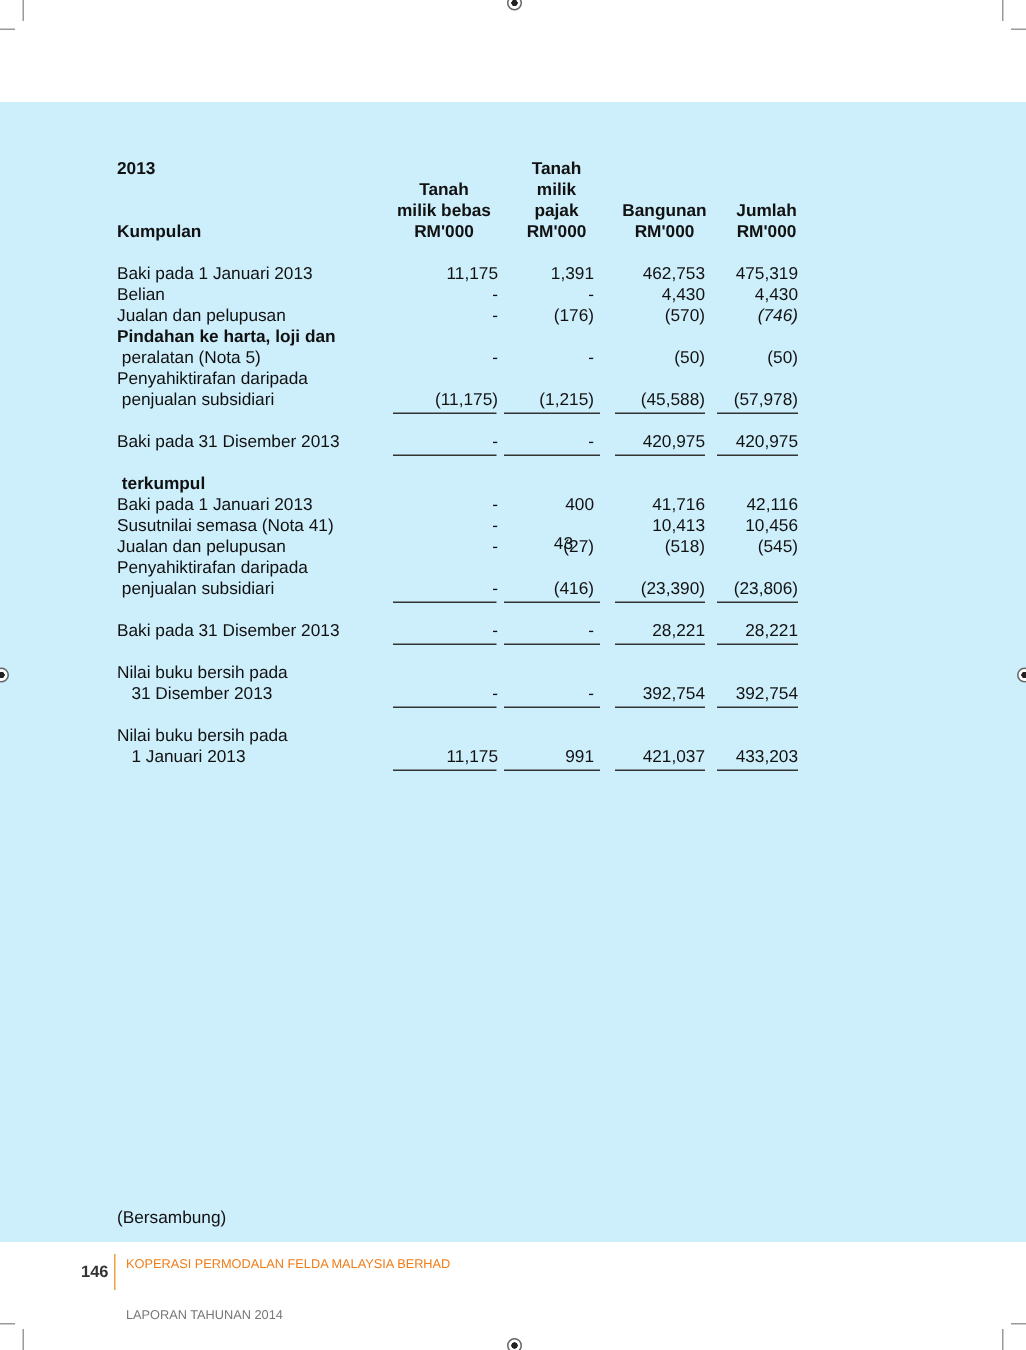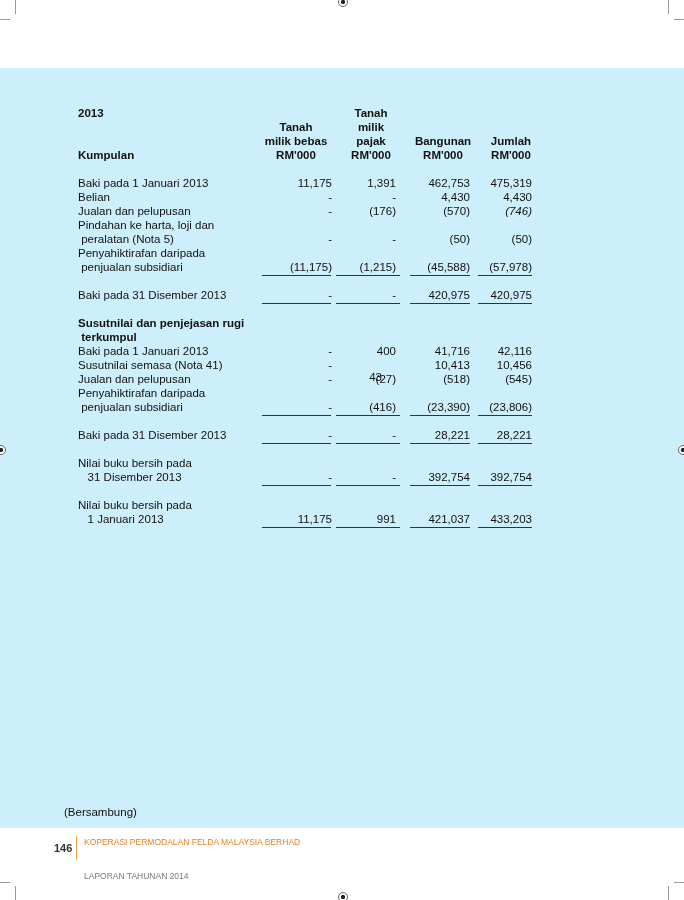--- a/index.html
+++ b/index.html
@@ -11,21 +11,21 @@
   .row{position:relative;height:14px;white-space:nowrap;}
   .lbl{position:absolute;left:0;top:0;}
   .cell{position:absolute;top:0;text-align:right;}
   .ul{position:absolute;top:15px;height:0;border-top:1px solid #333;}
   .bold{font-weight:bold;}
   .hdr{position:absolute;font-weight:bold;text-align:center;line-height:14px;}
   .footer-num{position:absolute;left:54px;top:842px;font-size:11px;font-weight:bold;color:#333;}
   .footer-bar{position:absolute;left:76px;top:836px;width:1px;height:24px;background:#f0a040;}
   .footer-t1{position:absolute;left:84px;top:837px;font-size:8.5px;color:#ef7d1a;}
   .footer-t2{position:absolute;left:84px;top:848px;font-size:8.5px;color:#777;margin-top:23px;}
-  .cont{position:absolute;left:64px;top:806px;font-size:11.5px;}
+  .cont{position:absolute;left:78px;top:806px;font-size:11.5px;}
 </style>
 </head>
 <body>
 
 <div class="panel"></div>
 
 <div class="crop" style="left:15px;top:0;width:1px;height:14px;"></div>
 <div class="crop" style="left:0;top:19px;width:10px;height:1px;"></div>
 <div class="crop" style="left:668px;top:0;width:1px;height:14px;"></div>
 <div class="crop" style="left:674px;top:19px;width:10px;height:1px;"></div>
@@ -75,21 +75,21 @@
         <div class="cell" style="left: 400px; width: 54px;">4,430</div>
       </div>
       <div class="row">
         <div class="lbl" style="white-space: pre;">Jualan dan pelupusan</div>
         <div class="cell" style="left: 180px; width: 74px;">-</div>
         <div class="cell" style="left: 258px; width: 60px;">(176)</div>
         <div class="cell" style="left: 332px; width: 60px;">(570)</div>
         <div class="cell" style="left: 400px; width: 54px; font-style: italic;">(746)</div>
       </div>
       <div class="row">
-        <div class="lbl" style="white-space: pre;">Pindahan ke harta, loji dan</div>
+        <div class="lbl" style="white-space: pre; font-weight: bold;">Pindahan ke harta, loji dan</div>
         <div class="cell" style="left: 180px; width: 74px;"></div>
         <div class="cell" style="left: 258px; width: 60px;"></div>
         <div class="cell" style="left: 332px; width: 60px;"></div>
         <div class="cell" style="left: 400px; width: 54px;"></div>
       </div>
       <div class="row">
         <div class="lbl" style="white-space: pre;"> peralatan (Nota 5)</div>
         <div class="cell" style="left: 180px; width: 74px;">-</div>
         <div class="cell" style="left: 258px; width: 60px;">-</div>
         <div class="cell" style="left: 332px; width: 60px;">(50)</div>
@@ -126,27 +126,20 @@
         <div class="ul" style="left: 184px; width: 69px;"></div>
         <div class="cell" style="left: 258px; width: 60px;">-</div>
         <div class="ul" style="left: 258px; width: 64px;"></div>
         <div class="cell" style="left: 332px; width: 60px;">420,975</div>
         <div class="ul" style="left: 332px; width: 60px;"></div>
         <div class="cell" style="left: 400px; width: 54px;">420,975</div>
         <div class="ul" style="left: 400px; width: 54px;"></div>
       </div>
       <div class="row">
         <div class="lbl" style="white-space: pre;"></div>
-        <div class="cell" style="left: 180px; width: 74px;"></div>
-        <div class="cell" style="left: 258px; width: 60px;"></div>
-        <div class="cell" style="left: 332px; width: 60px;"></div>
-        <div class="cell" style="left: 400px; width: 54px;"></div>
-      </div>
-      <div class="row bold">
-        <div class="lbl" style="white-space: pre;">Susutnilai dan penjejasan rugi</div>
         <div class="cell" style="left: 180px; width: 74px;"></div>
         <div class="cell" style="left: 258px; width: 60px;"></div>
         <div class="cell" style="left: 332px; width: 60px;"></div>
         <div class="cell" style="left: 400px; width: 54px;"></div>
       </div>
       <div class="row bold">
         <div class="lbl" style="white-space: pre;"> terkumpul</div>
         <div class="cell" style="left: 180px; width: 74px;"></div>
         <div class="cell" style="left: 258px; width: 60px;"></div>
         <div class="cell" style="left: 332px; width: 60px;"></div>

